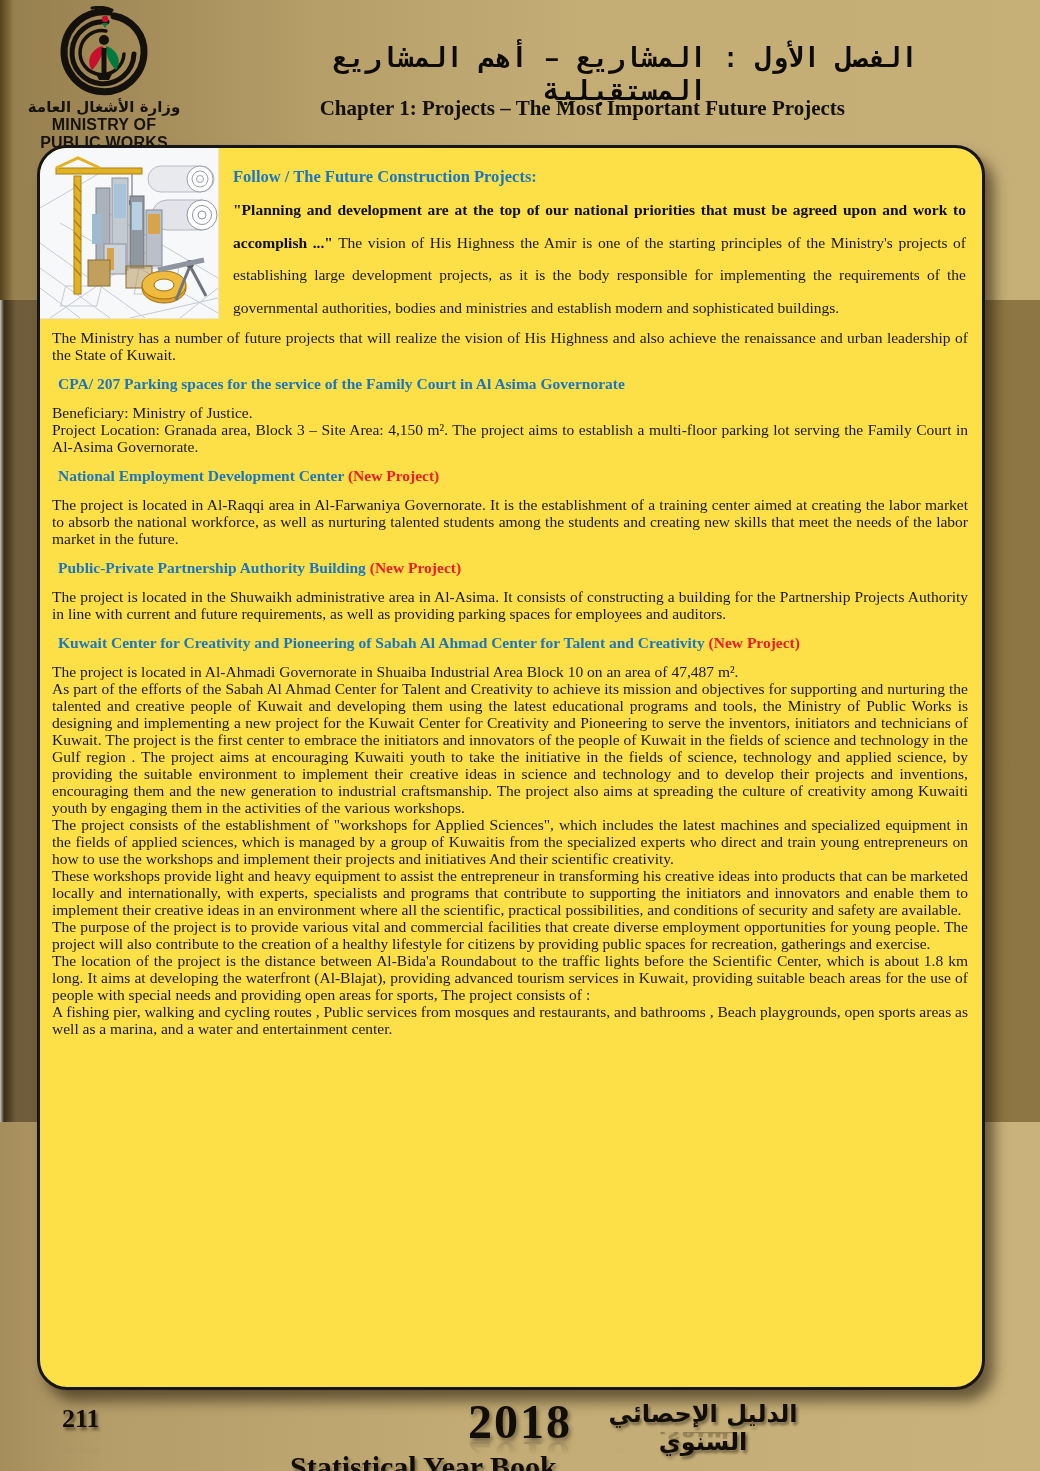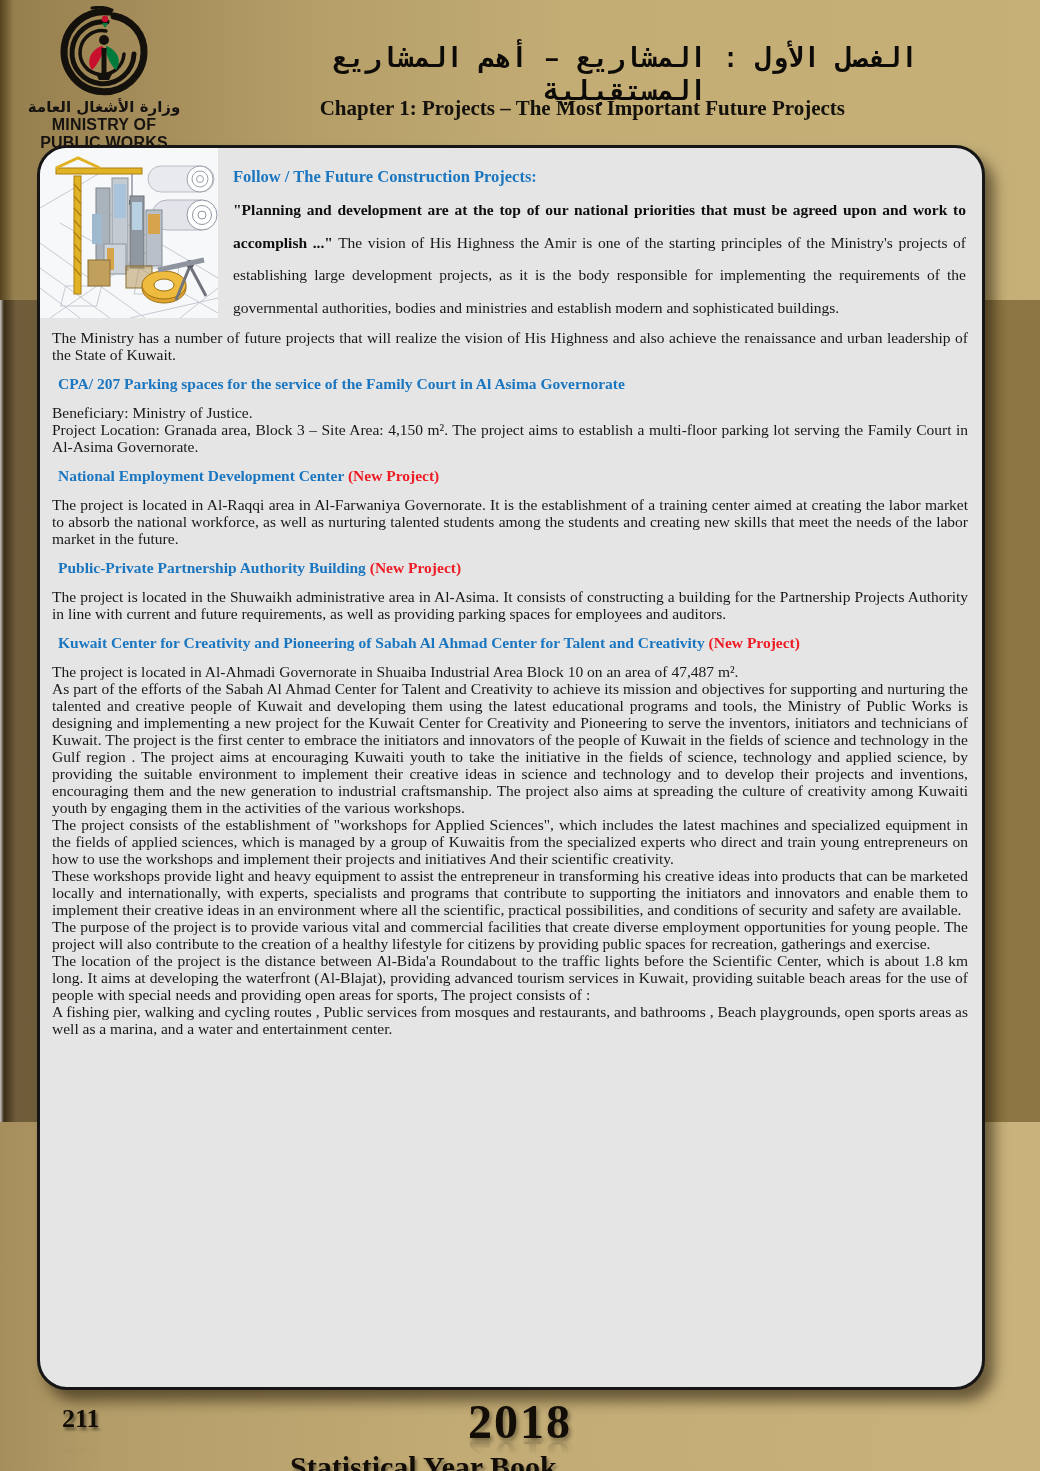--- a/index.html
+++ b/index.html
@@ -16,21 +16,21 @@
   .header{position:absolute;top:0;left:0;width:100%;height:145px;}
   .logo{position:absolute;left:24px;top:6px;width:160px;text-align:center;}
   .logo svg{display:block;margin:0 auto;}
   .logo-ar{font-family:"DejaVu Sans",sans-serif;font-weight:bold;font-size:15px;color:#171310;line-height:18px;direction:rtl;}
   .logo-en{font-family:"Liberation Sans",sans-serif;font-weight:bold;font-size:16px;color:#171310;letter-spacing:.2px;}
   .titles{position:absolute;left:185px;top:0;width:830px;height:145px;}
   .title-ar{position:absolute;top:42px;left:60px;width:760px;text-align:center;direction:rtl;font-family:Liberation Mono, monospace;font-weight:bold;font-size:27px;color:#0d0b08;}
   .title-en{position:absolute;top:96px;left:0px;width:660px;text-align:right;font-weight:bold;font-size:21px;color:#14110c;}
 
   
-  .content-box{position:absolute;left:37px;top:145px;width:948px;height:1245px;background:#e5e5e5;border:3px solid #161616;border-radius:30px;box-shadow:9px 11px 14px rgba(25,16,4,.55);box-sizing:border-box;padding:0 14px 0 12px;overflow:hidden;}
+  .content-box{position:absolute;left:37px;top:145px;width:948px;height:1245px;background:#fde047;border:3px solid #161616;border-radius:30px;box-shadow:9px 11px 14px rgba(25,16,4,.55);box-sizing:border-box;padding:0 14px 0 12px;overflow:hidden;}
   .intro-row{display:flex;align-items:flex-start;}
   .construction-image{flex:0 0 178px;width:178px;height:170px;margin-left:-12px;border-radius:26px 0 0 0;overflow:hidden;border-right:1px solid #e4e4e4;border-bottom:1px solid #e4e4e4;}
   .intro-text{flex:1;padding:14px 2px 0 14px;}
   .intro-heading{color:#1b76c0;font-weight:bold;font-size:16.5px;line-height:30px;}
   .intro-para{margin:2px 0 0 0;font-size:15.5px;line-height:32.5px;text-align:justify;color:#181818;}
   .intro-para b{color:#0e0e0e;}
 
   .body-flow{padding-top:5px;}
   .body-para{margin:0;font-size:15.5px;line-height:17px;text-align:justify;color:#181818;}
   .sec-heading{margin:6px;font-size:15.5px;line-height:29px;font-weight:bold;}
@@ -167,14 +167,15 @@
           <p class="body-para">The location of the project is the distance between Al-Bida'a Roundabout to the traffic lights before the Scientific Center, which is about 1.8 km long. It aims at developing the waterfront (Al-Blajat), providing advanced tourism services in Kuwait, providing suitable beach areas for the use of people with special needs and providing open areas for sports, The project consists of :</p>
           <p class="body-para">A fishing pier, walking and cycling routes , Public services from mosques and restaurants, and bathrooms , Beach playgrounds, open sports areas as well as a marina, and a water and entertainment center.</p>
         </div>
     </div>
   </div>
 
   <div class="footer-row">
     <div class="page-number">211</div>
     <div class="book-title">Statistical Year Book</div>
     <div class="book-year">2018</div>
+    <div class="footer-ar" dir="rtl">الدليل الإحصائي السنوي</div>
   </div>
 </div>
 
 </body></html>

